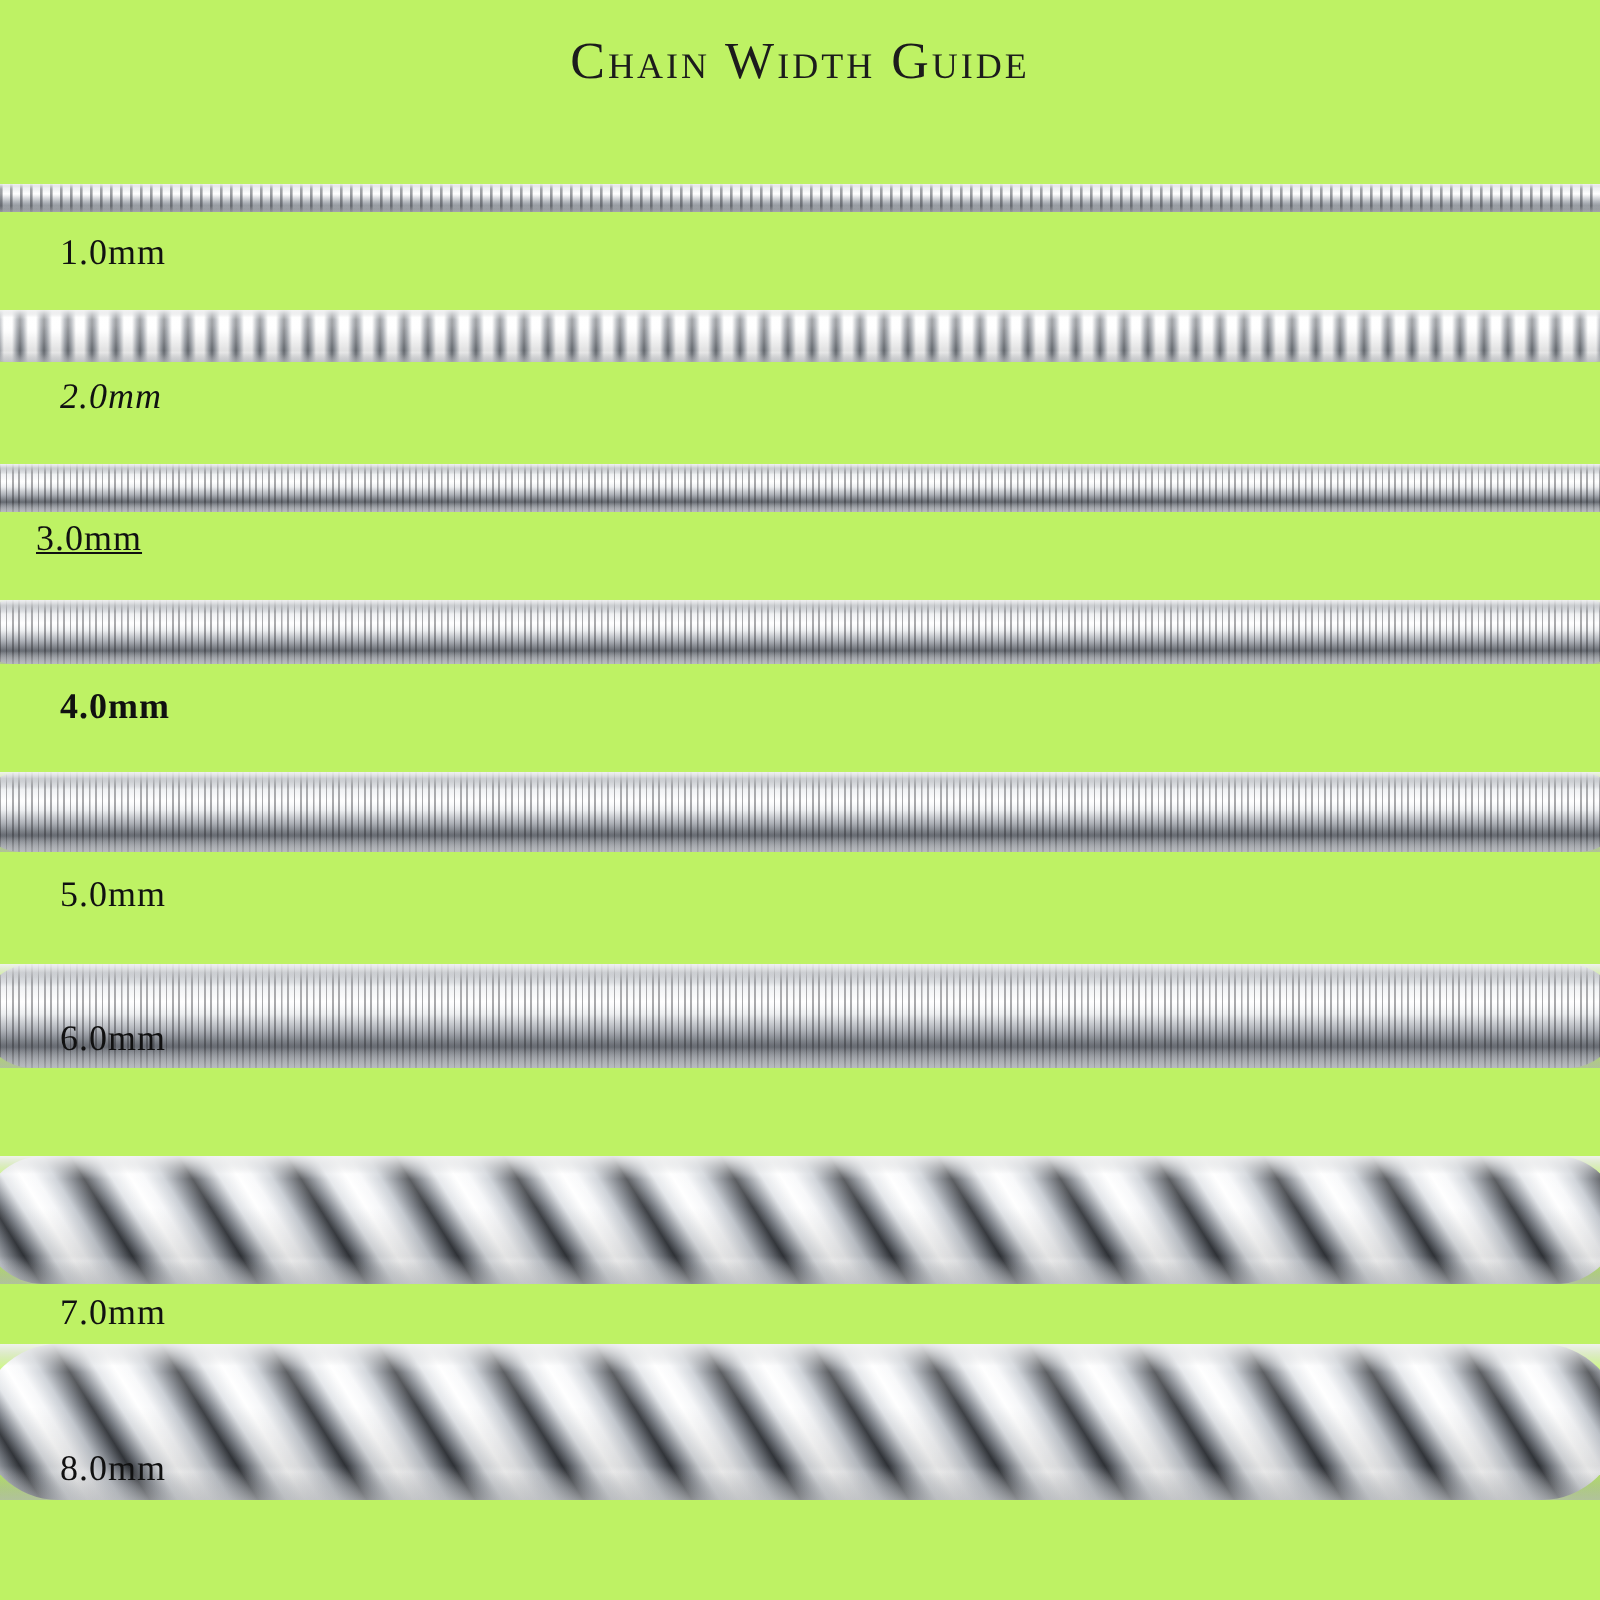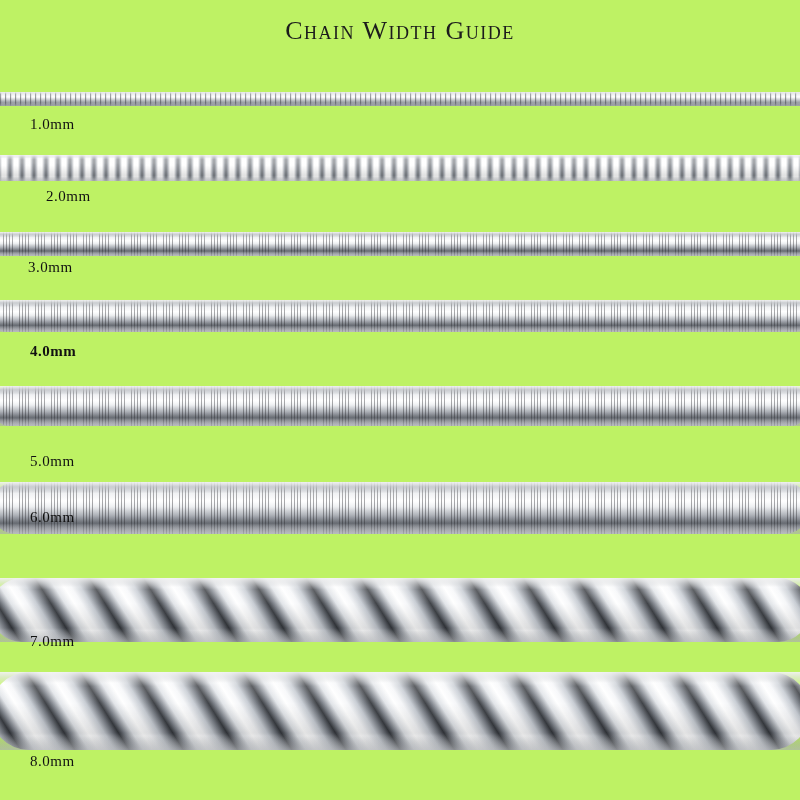--- a/index.html
+++ b/index.html
@@ -39,21 +39,21 @@
   }
   .chain-band {
     position: absolute;
     left: 0;
     width: 800px;
     overflow: hidden;
   }
   .label {
     position: absolute;
     font-family: "Liberation Serif", serif;
-    font-size: 15px;
+    font-size: 18px;
     color: #111111;
     letter-spacing: 0.5px;
     white-space: nowrap;
   }
 
   
   .chain-body {
     position: absolute;
     left: -10px;
     width: 820px;
@@ -174,70 +174,70 @@
     </div>
     <div class="label" style="left:30px;top:116px;">1.0mm</div>
   </div>
 
   <div class="chain-row">
     <div class="chain-band" style="top:155px;height:26px;">
       <div class="chain-body bead" style="height:26px;"></div>
       <div class="edge-shade" style="top:0;height:26px;"></div>
       <div class="gloss" style="top:0;height:26px;"></div>
     </div>
-    <div class="label" style="left:46px;top:188px;">2.0mm</div>
+    <div class="label" style="left:30px;top:188px;font-style:italic;">2.0mm</div>
   </div>
 
   <div class="chain-row">
     <div class="chain-band" style="top:232px;height:24px;">
       <div class="chain-body snake" style="height:24px;"></div>
       <div class="edge-shade" style="top:0;height:24px;"></div>
       <div class="gloss" style="top:0;height:24px;"></div>
     </div>
-    <div class="label" style="left:28px;top:259px;">3.0mm</div>
+    <div class="label" style="left:18px;top:259px;text-decoration:underline;">3.0mm</div>
   </div>
 
   <div class="chain-row">
     <div class="chain-band" style="top:300px;height:32px;">
       <div class="chain-body snake" style="height:32px;"></div>
       <div class="edge-shade" style="top:0;height:32px;"></div>
       <div class="gloss" style="top:0;height:32px;"></div>
     </div>
     <div class="label" style="left:30px;top:343px;font-weight:bold;">4.0mm</div>
   </div>
 
   <div class="chain-row">
     <div class="chain-band" style="top:386px;height:40px;">
       <div class="chain-body snake" style="height:40px;"></div>
       <div class="edge-shade" style="top:0;height:40px;"></div>
       <div class="gloss" style="top:0;height:40px;"></div>
     </div>
-    <div class="label" style="left:30px;top:437px;margin-top:16px;">5.0mm</div>
+    <div class="label" style="left:30px;top:437px;">5.0mm</div>
   </div>
 
   <div class="chain-row">
     <div class="chain-band" style="top:482px;height:52px;">
       <div class="chain-body snake" style="height:52px;"></div>
       <div class="edge-shade" style="top:0;height:52px;"></div>
       <div class="gloss" style="top:0;height:52px;"></div>
     </div>
     <div class="label" style="left:30px;top:509px;">6.0mm</div>
   </div>
 
   <div class="chain-row">
     <div class="chain-band" style="top:578px;height:64px;">
       <div class="chain-body rope" style="height:64px;"></div>
       <div class="edge-shade" style="top:0;height:64px;"></div>
       <div class="gloss" style="top:0;height:64px;"></div>
     </div>
-    <div class="label" style="left:30px;top:633px;">7.0mm</div>
+    <div class="label" style="left:30px;top:646px;">7.0mm</div>
   </div>
 
   <div class="chain-row">
     <div class="chain-band" style="top:672px;height:78px;">
       <div class="chain-body rope" style="height:78px;"></div>
       <div class="edge-shade" style="top:0;height:78px;"></div>
       <div class="gloss" style="top:0;height:78px;"></div>
     </div>
-    <div class="label" style="left:30px;top:753px;">8.0mm</div>
+    <div class="label" style="left:30px;top:724px;">8.0mm</div>
   </div>
 
 </div>
 
 </body></html>

